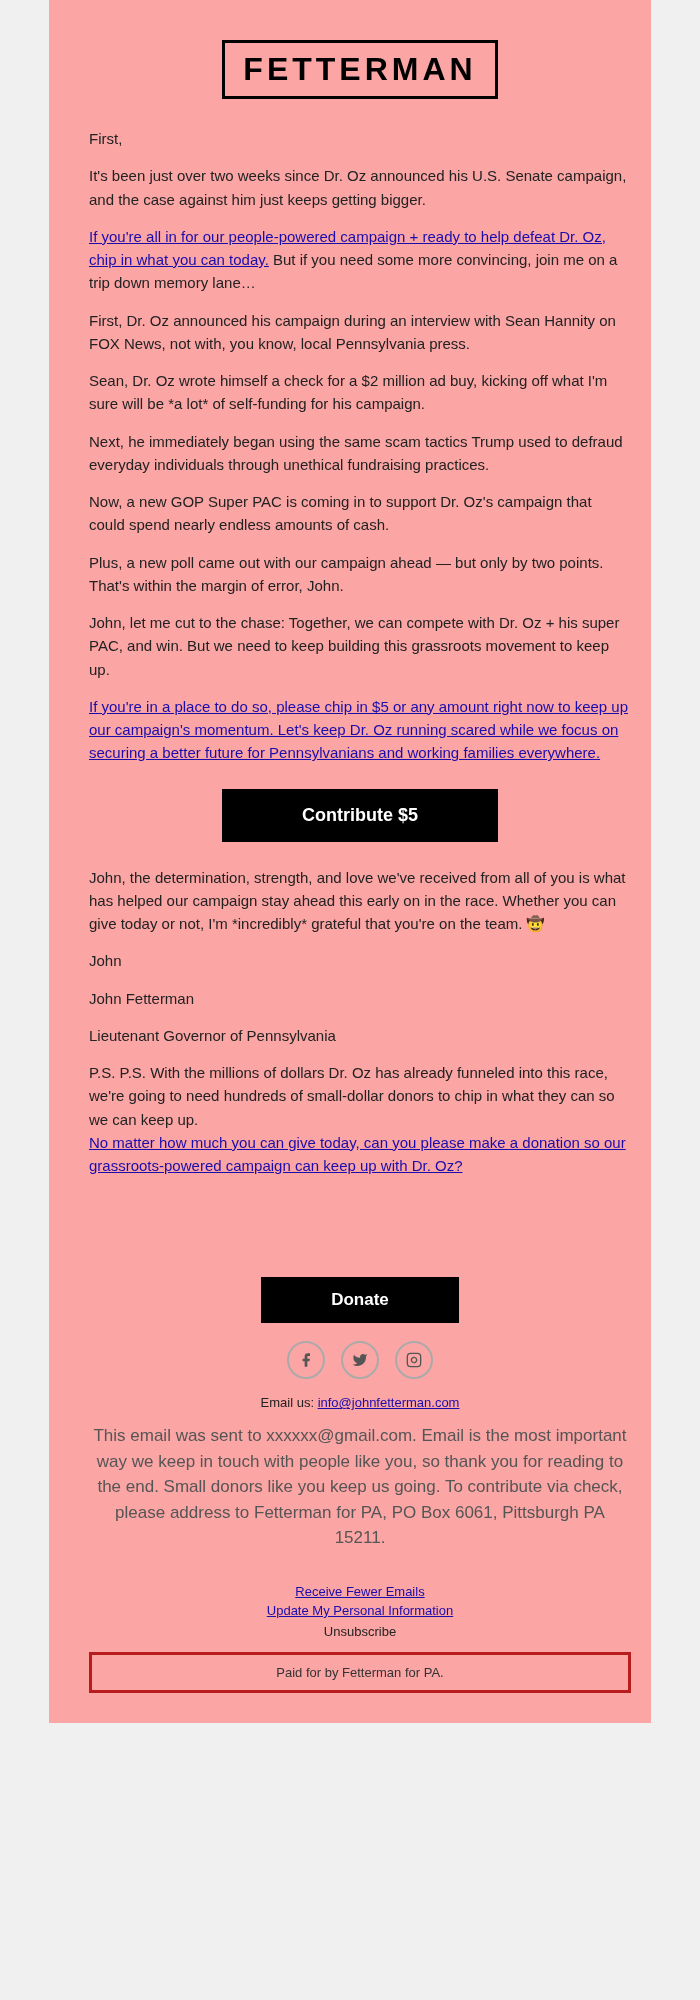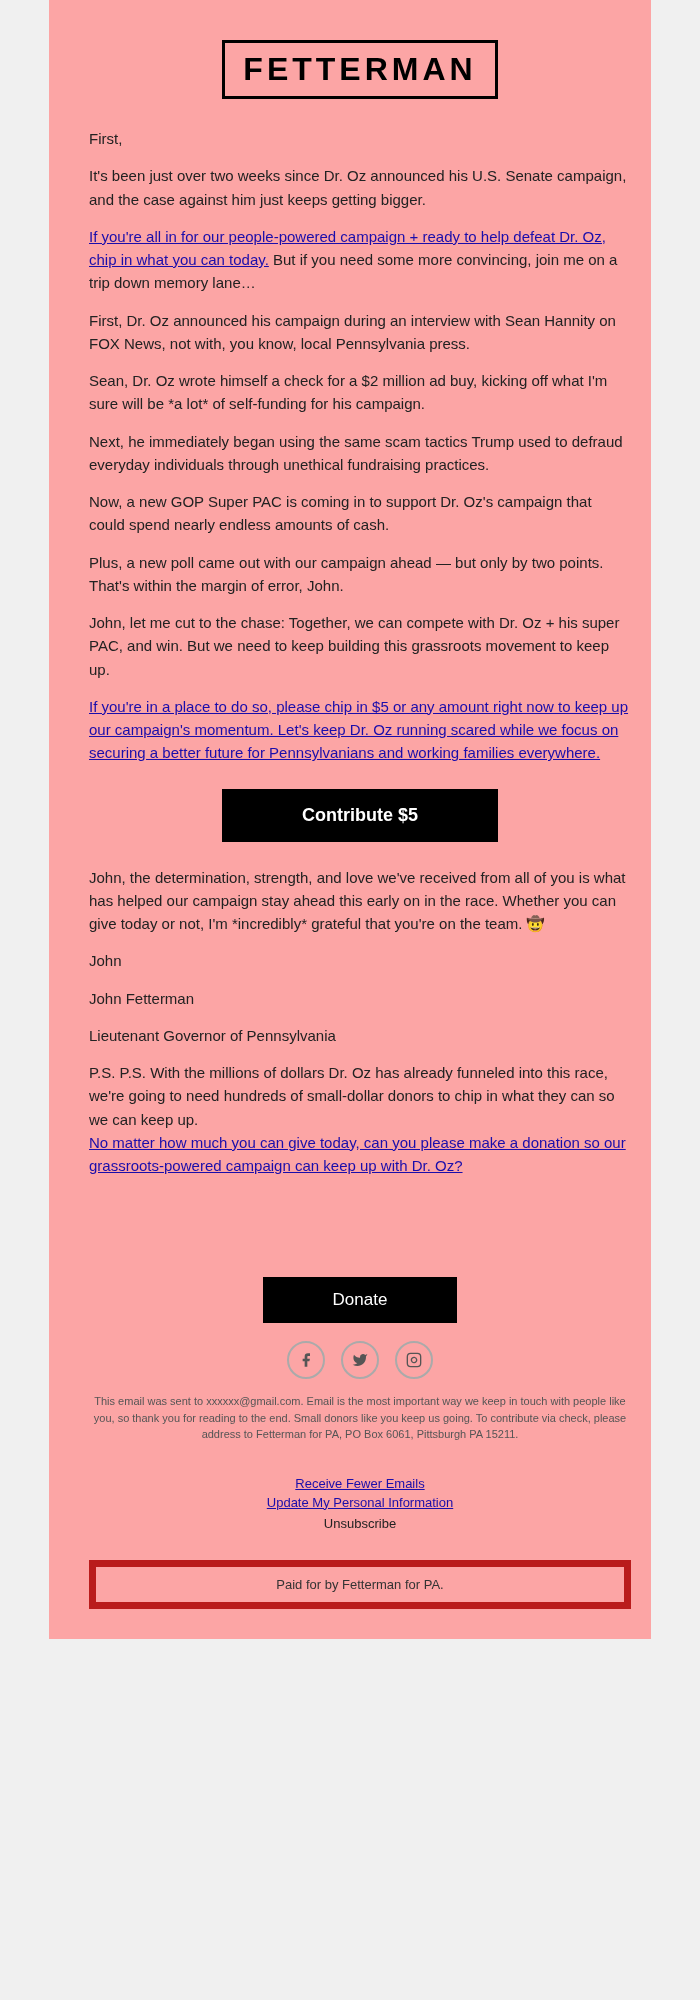--- a/index.html
+++ b/index.html
@@ -59,21 +59,21 @@
     }
     .donate-section {
       margin-top: 100px;
       text-align: center;
     }
     .donate-btn {
       display: inline-block;
       background: #000;
       color: #fff;
       font-size: 17px;
-      font-weight: normal;
+      font-weight: bold;
       padding: 13px 70px;
       text-decoration: none;
       cursor: pointer;
       border: none;
     }
     .social-icons {
       display: flex;
       justify-content: center;
       gap: 16px;
       margin: 18px 0 14px 0;
@@ -90,21 +90,21 @@
       color: #555;
       cursor: pointer;
       text-decoration: none;
     }
     .footer-email {
       text-align: center;
       margin-bottom: 10px;
       font-size: 13px;
     }
     .footer-small {
-      font-size: 11px;
+      font-size: 17px;
       color: #555;
       text-align: center;
       line-height: 1.5;
       margin-bottom: 10px;
     }
     .footer-links {
       text-align: center;
       margin-bottom: 4px;
       margin-top: 33px;
     }
@@ -113,26 +113,26 @@
       display: block;
       margin-bottom: 4px;
     }
     .footer-unsubscribe {
       text-align: center;
       font-size: 13px;
       color: #222;
       margin-bottom: 0;
     }
     .paid-box {
-      border: 7px solid #b91c1c;
+      border: 3px solid #b91c1c;
       text-align: center;
       padding: 10px;
       font-size: 13px;
       color: #333;
-      margin-top: 26px;
+      margin-top: 10px;
     }
   </style>
 </head>
 <body>
 
 <div class="email-wrapper">
 
   <div class="logo-area">
     <div class="logo-box">
       <span class="logo-text">FETTERMAN</span>
@@ -205,20 +205,24 @@
       </a>
       <a href="#" class="social-icon">
         <svg width="16" height="16" viewBox="0 0 24 24" fill="none" stroke="#555" stroke-width="2">
             <rect x="2" y="2" width="20" height="20" rx="5" ry="5"></rect>
             <path d="M16 11.37A4 4 0 1 1 12.63 8 4 4 0 0 1 16 11.37z"></path>
             <line x1="17.5" y1="6.5" x2="17.51" y2="6.5"></line>
           </svg>
       </a>
     </div>
 
+    <p class="footer-email">
+      <span>Email us:</span>
+      <a href="#">info@johnfetterman.com</a>
+    </p>
 
     <p class="footer-small">This email was sent to xxxxxx@gmail.com. Email is the most important way we keep in touch with people like you, so thank you for reading to the end. Small donors like you keep us going. To contribute via check, please address to Fetterman for PA, PO Box 6061, Pittsburgh PA 15211.</p>
 
     <div class="footer-links">
       <a href="#">Receive Fewer Emails</a>
       <a href="#">Update My Personal Information</a>
     </div>
 
     <p class="footer-unsubscribe">Unsubscribe</p>
 

